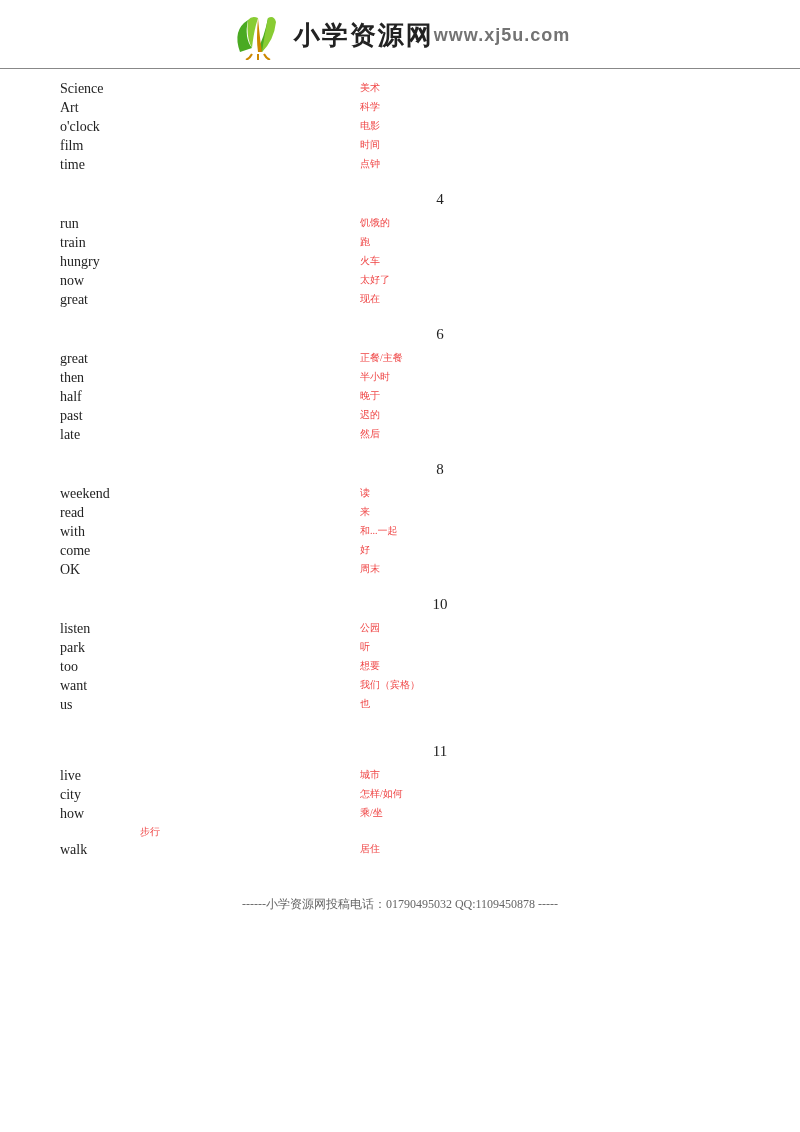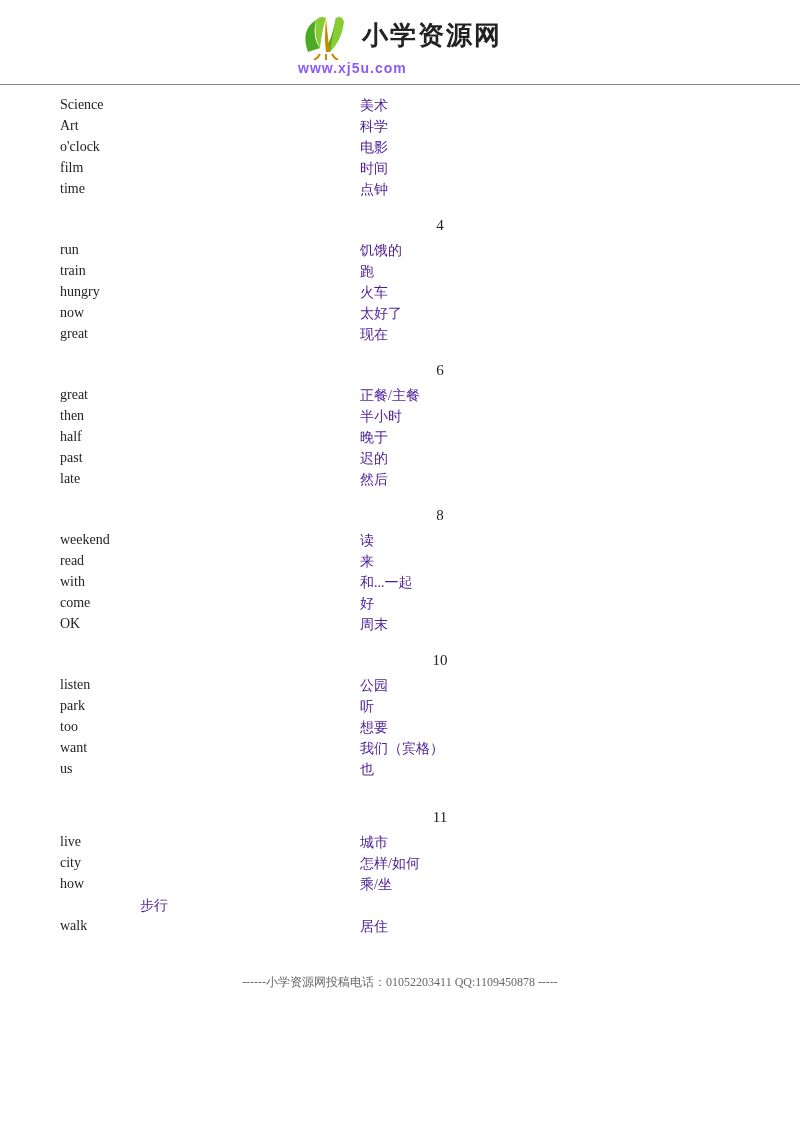--- a/index.html
+++ b/index.html
@@ -20,22 +20,22 @@
     .header {
       display: flex;
       align-items: center;
       justify-content: center;
       padding: 10px 0 8px 0;
       border-bottom: 1.5px solid #888;
     }
 
     .logo-area {
       display: flex;
-      flex-direction: column;
-      align-items: flex-start;
+      flex-direction: row;
+      align-items: center;
     }
 
     .logo-top {
       display: flex;
       align-items: center;
       gap: 4px;
     }
 
     .logo-leaf {
       width: 60px;
@@ -44,22 +44,22 @@
 
     .logo-text-main {
       font-size: 26px;
       font-weight: bold;
       color: #222;
       font-family: "Microsoft YaHei", sans-serif;
       letter-spacing: 2px;
     }
 
     .logo-url {
-      font-size: 14px;
-      color: #8b5cf6;
+      font-size: 18px;
+      color: #737373;
       font-family: Arial, sans-serif;
       font-weight: bold;
       letter-spacing: 1px;
     }
 
     .main-content {
       padding: 12px 60px 20px 60px;
     }
 
     .section {
@@ -81,22 +81,22 @@
     }
 
     .english-word {
       width: 220px;
       font-size: 14px;
       color: #222;
       font-family: "Times New Roman", serif;
     }
 
     .chinese-word {
-      font-size: 14px;
-      color: #4c1d95;
+      font-size: 10px;
+      color: #ef4444;
       padding-left: 80px;
     }
 
     .footer {
       text-align: center;
       margin-top: 30px;
       font-size: 12px;
       color: #666;
       border-top: none;
       padding-top: 8px;
@@ -258,14 +258,14 @@
         <span class="chinese-word">乘/坐</span>
       </div>
       <div class="word-row">
         <span class="chinese-word">步行</span>
       </div>
       <div class="word-row">
         <span class="english-word">walk</span>
         <span class="chinese-word">居住</span>
       </div>
     </div>
-    <div class="footer">------小学资源网投稿电话：01052203411    QQ:1109450878 -----</div>
+    <div class="footer">------小学资源网投稿电话：01790495032    QQ:1109450878 -----</div>
   </div>
 
 </body></html>

